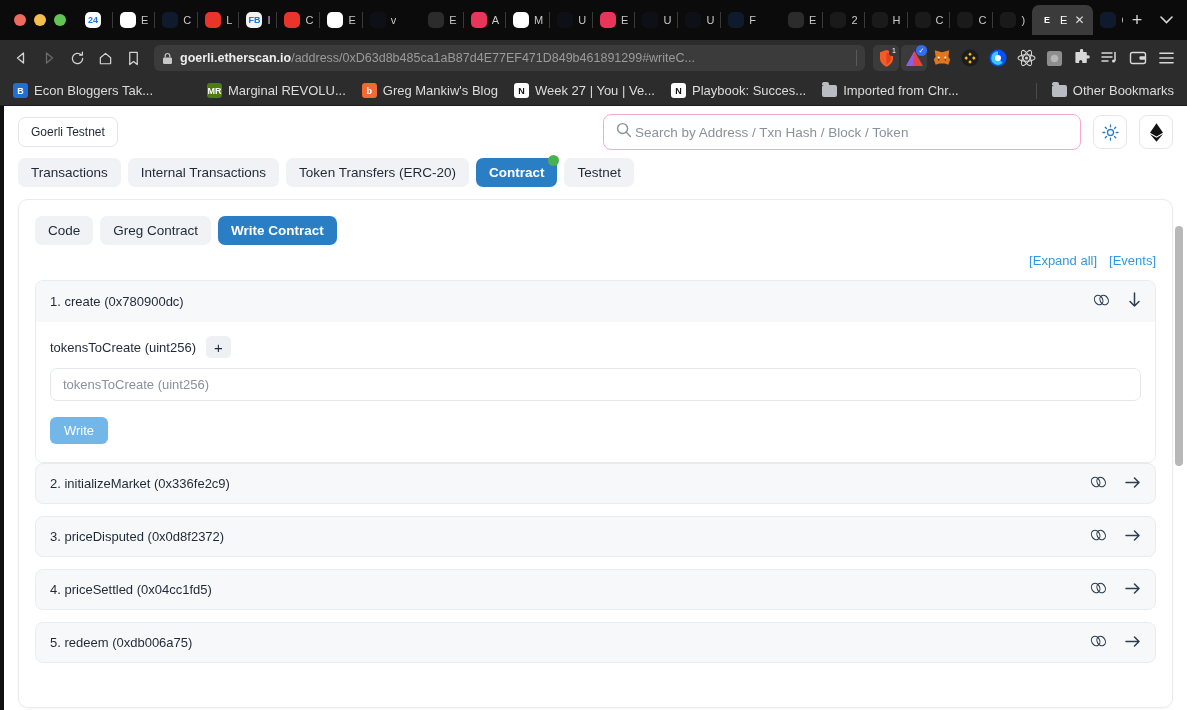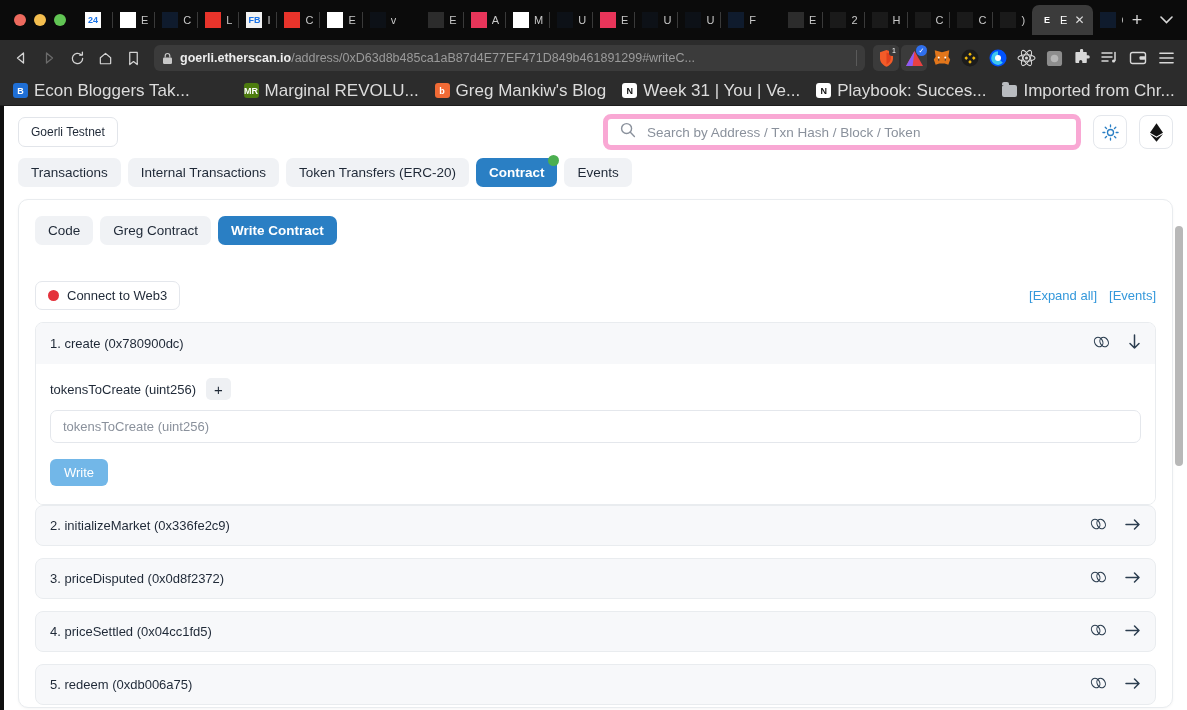--- a/index.html
+++ b/index.html
@@ -33,21 +33,21 @@
     border-radius: 7px 7px 0 0;
     position: relative; flex: 0 0 auto;
   }
   .tab + .tab::before {
     content: ""; position: absolute; left: -1px; top: 7px; bottom: 7px;
     width: 1px; background: #3a3a3a;
   }
   .tab.active { background: #3b3b3b; }
   .tab.active::before, .tab.active + .tab::before { background: transparent; }
   .tab-fav {
-    width: 16px; height: 16px; border-radius: 0; flex: 0 0 16px;
+    width: 16px; height: 16px; border-radius: 5px; flex: 0 0 16px;
     display: flex; align-items: center; justify-content: center;
     font-size: 9px; font-weight: bold; color: #fff; overflow: hidden;
   }
   .tab-title {
     font-size: 11px; color: #c9c9c9; white-space: nowrap;
     overflow: hidden; max-width: 12px;
   }
   .tab.active .tab-title { color: #fff; max-width: 14px; }
   .tab-close {
     width: 14px; height: 14px; flex: 0 0 14px;
@@ -109,21 +109,21 @@
     height: 30px; background: #2c2c2c; display: flex; align-items: center;
     padding: 0 6px; gap: 2px; flex: 0 0 30px;
     border-bottom: 1px solid #1d1d1d;
   }
   .bm { display: flex; align-items: center; gap: 6px; padding: 3px 7px; border-radius: 4px; flex: 0 0 auto; }
   .bm-fav {
     width: 15px; height: 15px; border-radius: 3px; flex: 0 0 15px;
     display: flex; align-items: center; justify-content: center;
     font-size: 9px; font-weight: bold; color: #fff;
   }
-  .bm-label { font-size: 17px; color: #dcdcdc; white-space: nowrap; }
+  .bm-label { font-size: 13px; color: #dcdcdc; white-space: nowrap; }
   .bm-spacer { flex: 1; }
   .bm-sep { width: 1px; height: 16px; background: #4c4c4c; margin: 0 6px; }
   .folder-icon {
     width: 15px; height: 12px; background: #b9bcc0; border-radius: 2px;
     position: relative; flex: 0 0 15px;
   }
   .folder-icon::before {
     content: ""; position: absolute; top: -3px; left: 0; width: 7px;
     height: 3px; background: #b9bcc0; border-radius: 2px 2px 0 0;
   }
@@ -136,22 +136,22 @@
   .site-header {
     height: 52px; background: #fff; display: flex; align-items: center;
     padding: 0 14px; gap: 12px;
   }
   .net-badge {
     border: 1px solid #e2e5ea; border-radius: 7px; padding: 7px 12px;
     font-size: 12px; color: #1f2937; background: #fff; white-space: nowrap;
   }
   .header-spacer { flex: 1; }
   .searchwrap {
-    width: 478px; height: 36px; border: 5px solid #f9a8d4; border-radius: 8px;
-    display: flex; align-items: center; gap: 11px; padding: 6px 12px; background: #fff;
+    width: 478px; height: 36px; border: 1px solid #f9a8d4; border-radius: 8px;
+    display: flex; align-items: center; gap: 3px; padding: 6px 12px; background: #fff;
   }
   .search-input {
     border: none; outline: none; font-size: 13.5px; color: #6b7280;
     background: transparent; width: 100%; font-family: inherit;
   }
   .search-input::placeholder { color: #8a919c; }
   .icon-btn {
     width: 34px; height: 34px; border: 1px solid #e4e7ec; border-radius: 8px;
     display: flex; align-items: center; justify-content: center; background: #fff;
   }
@@ -166,21 +166,21 @@
     position: absolute; top: -3px; right: -2px; width: 11px; height: 11px;
     border-radius: 50%; background: #4caf50;
   }
 
   .card {
     margin: 0 14px; background: #fff; border: 1px solid #e9ecef;
     border-radius: 10px; padding: 16px 16px 0;
     box-shadow: 0 1px 3px rgba(0,0,0,0.04);
     height: calc(100% - 95px); overflow: hidden;
   }
-  .subtabs { display: flex; gap: 7px; margin-bottom: 36px; }
+  .subtabs { display: flex; gap: 7px; margin-bottom: 8px; }
   .stab {
     background: #f0f2f5; color: #1f2937; border-radius: 7px;
     padding: 7px 13px; font-size: 13.5px; white-space: nowrap;
   }
   .stab.active { background: #2a7fc4; color: #fff; font-weight: 600; text-align: right; }
 
   .connect-row { display: flex; align-items: center; margin-bottom: 12px; }
   .connect-btn {
     border: 1px solid #e4e7ec; border-radius: 7px; background: #fff;
     padding: 6px 12px; font-size: 13px; color: #1f2937;
@@ -477,21 +477,21 @@
       <div class="bm">
         <span class="bm-fav" style="background: #4d7c0f; margin-left: 38px;">MR</span>
         <span class="bm-label">Marginal REVOLU...</span>
       </div>
       <div class="bm">
         <span class="bm-fav" style="background: rgb(240, 106, 53);">b</span>
         <span class="bm-label">Greg Mankiw's Blog</span>
       </div>
       <div class="bm">
         <span class="bm-fav" style="background: rgb(255, 255, 255); color: rgb(17, 17, 17);">N</span>
-        <span class="bm-label">Week 31 | You | Ve...</span>
+        <span class="bm-label">Week 27 | You | Ve...</span>
       </div>
       <div class="bm">
         <span class="bm-fav" style="background: rgb(255, 255, 255); color: rgb(17, 17, 17);">N</span>
         <span class="bm-label">Playbook: Succes...</span>
       </div>
       <div class="bm">
         <span class="folder-icon"></span>
         <span class="bm-label">Imported from Chr...</span>
       </div>
       <div class="bm-spacer"></div>
@@ -530,36 +530,32 @@
               <path d="M7 15.6L0 11.5 7 20l7-8.5z" fill="#131313"></path>
             </svg>
         </div>
       </div>
 
       <div class="tabrow" id="page-tabs">
           <div class="ptab"><span>Transactions</span></div>
           <div class="ptab"><span>Internal Transactions</span></div>
           <div class="ptab"><span>Token Transfers (ERC-20)</span></div>
           <div class="ptab active"><span>Contract</span><span class="verified-dot"></span></div>
-          <div class="ptab"><span>Events</span></div>
+          <div class="ptab"><span>Testnet</span></div>
         </div>
 
       <div class="card">
         <div class="content-scroll">
           <div class="subtabs" id="contract-tabs">
               <div class="stab">Code</div>
               <div class="stab">Greg Contract</div>
               <div class="stab active">Write Contract</div>
             </div>
 
           <div class="connect-row">
-            <div class="connect-btn">
-              <span class="red-dot"></span>
-              <span>Connect to Web3</span>
-            </div>
             <div class="links">
               <span class="blue-link">[Expand all]</span>
               <span class="blue-link">[Events]</span>
             </div>
           </div>
 
           <div id="function-list">
               <div class="fn-block">
                 <div class="fn-head">
                   <span class="fn-title">1. create (0x780900dc)</span>

